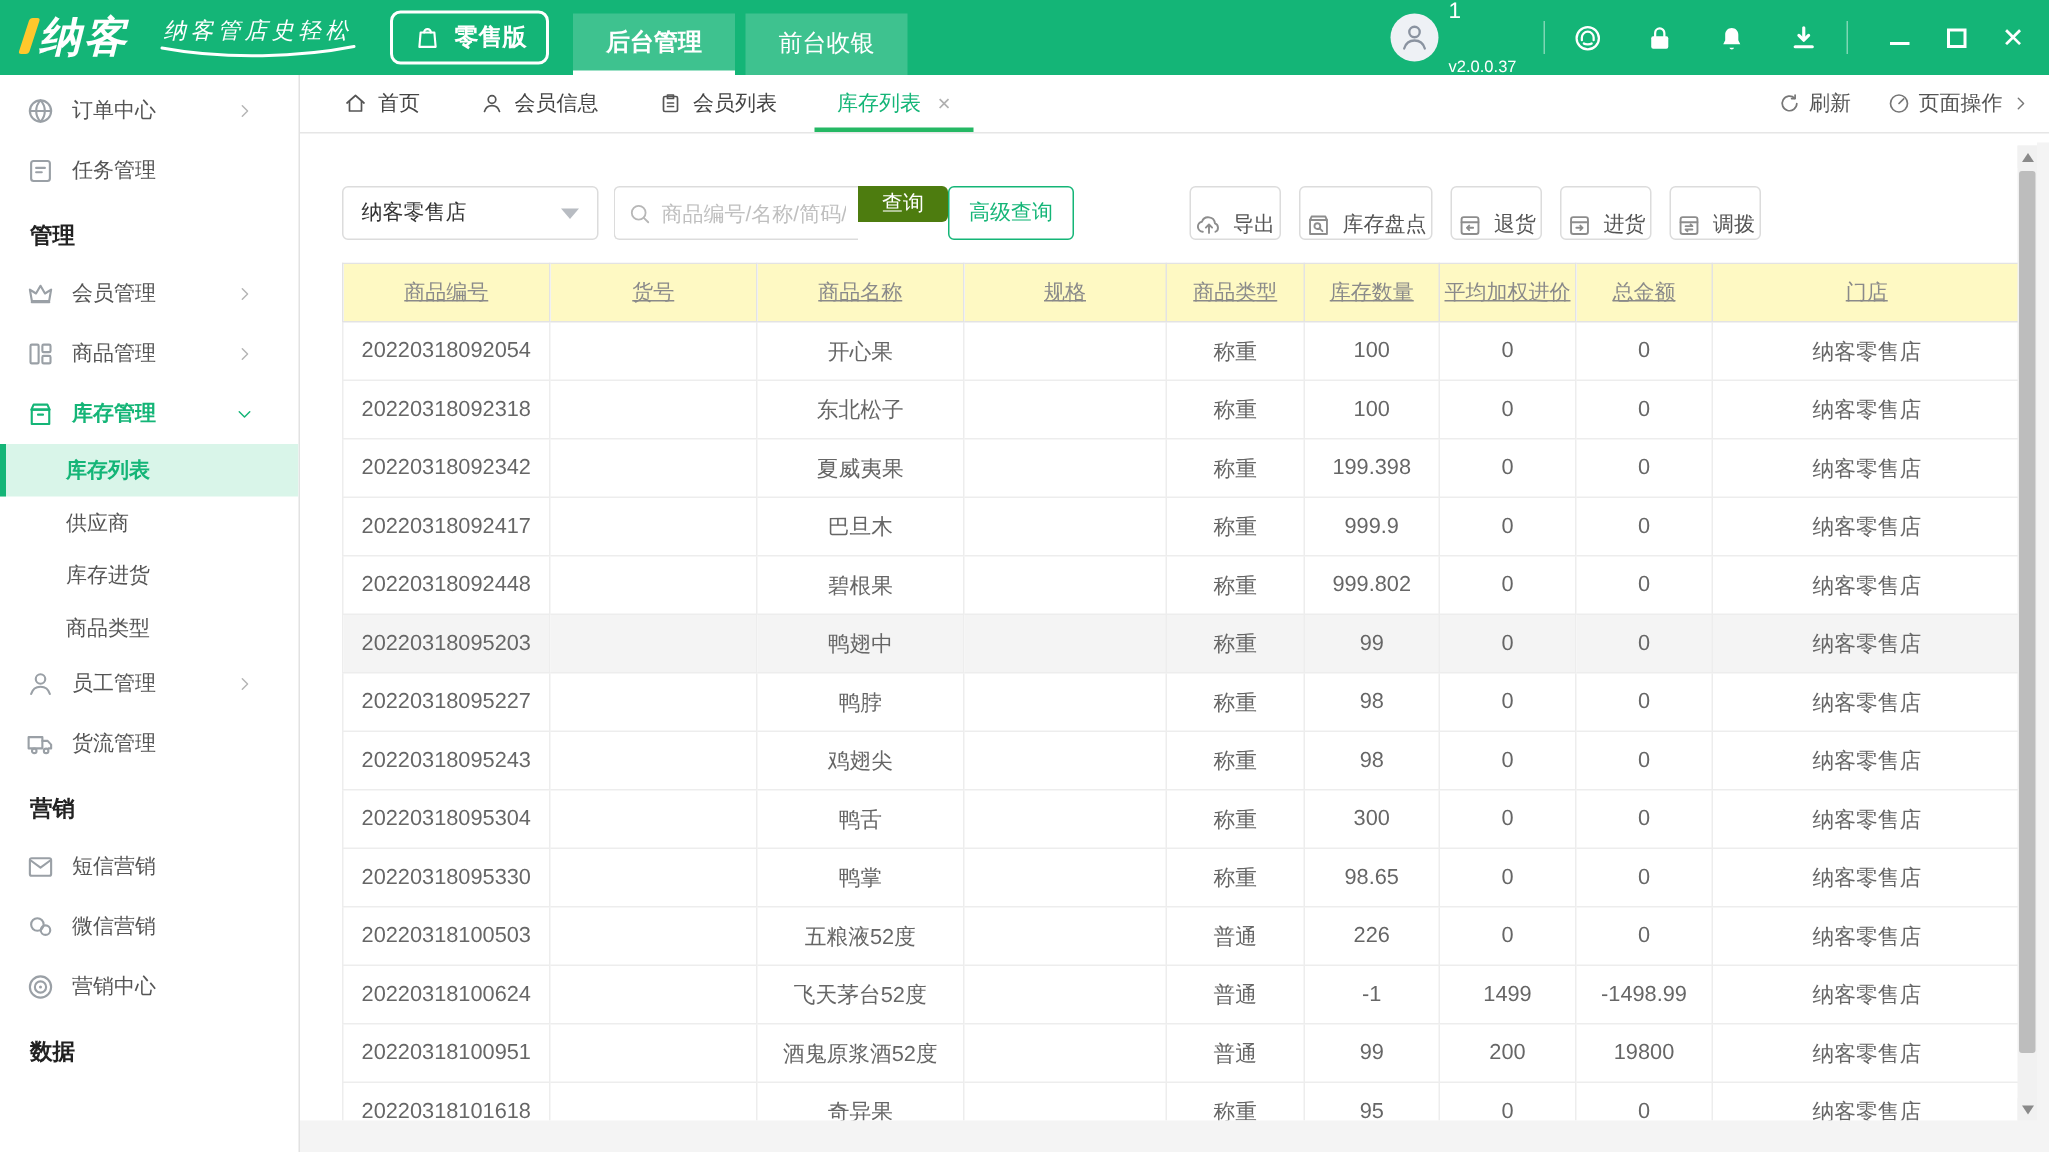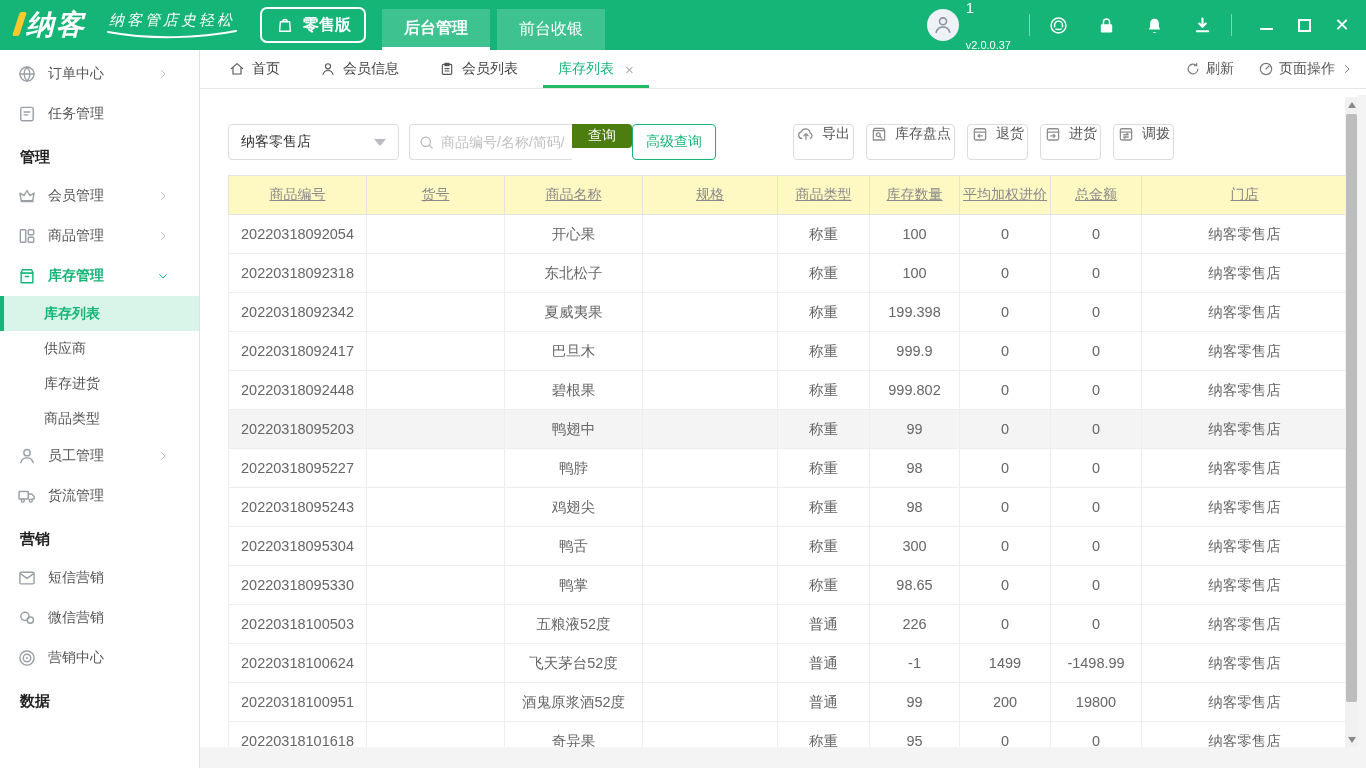--- a/index.html
+++ b/index.html
@@ -64,21 +64,21 @@
   .store-select .val { flex:1; }
   .store-select .caret { width:0; height:0; border-left:6px solid transparent; border-right:6px solid transparent; border-top:7px solid #b8bcc2; }
   .searchbox { display:flex; margin-left:10px; height:36px; }
   .search-field { width:163px; height:36px; border:1px solid #dcdcdc; border-right:none; border-radius:4px 0 0 4px; display:flex; align-items:center; padding:0 8px; gap:6px; }
   .search-field .icon { color:#b7b7b7; }
   .search-field input { border:none; outline:none; flex:1; width:100%; font-size:14px; color:#333; font-family:inherit; }
   .search-field input::placeholder { color:#bfbfbf; }
   .btn-search { width:60px; height:24px; background:#4d7c0f; color:#fff; font-size:14px; border:none; border-radius:0 4px 4px 0; cursor:pointer; font-family:inherit; }
   .btn-advanced { margin-left:0; height:36px; padding:0 13px; background:#fff; color:#14b577; border:1px solid #14b577; border-radius:4px; font-size:14px; cursor:pointer; font-family:inherit; }
   .tool-btns { display:flex; margin-left:77px; gap:12px; }
-  .tool-btn { height:36px; padding:0 3px; background:#fff; border:1px solid #dcdcdc; border-radius:4px; display:flex; align-items:flex-start; gap:7px; font-size:14px; color:#555; cursor:pointer; font-family:inherit; }
+  .tool-btn { height:36px; padding:0 3px; background:#fff; border:1px solid #dcdcdc; border-radius:4px; display:flex; align-items:flex-end; gap:7px; font-size:14px; color:#555; cursor:pointer; font-family:inherit; }
   .tool-btn .icon { color:#8d8d8d; }
 
   
   .table-wrap { position:absolute; top:80px; left:28px; width:1119px; bottom:21px; overflow:hidden; }
   table { border-collapse:collapse; table-layout:fixed; width:1119px; }
   th, td { border:1px solid #ededed; height:39px; text-align:center; font-weight:normal; overflow:hidden; white-space:nowrap; }
   th { background:#fef9c3; color:#8a8a8a; font-size:14px; border-color:#e3e3e3;text-decoration:underline; }
   td { color:#666; font-size:14.5px; background:#fff; }
   tr.hl td { background:#f4f4f4; }
 

